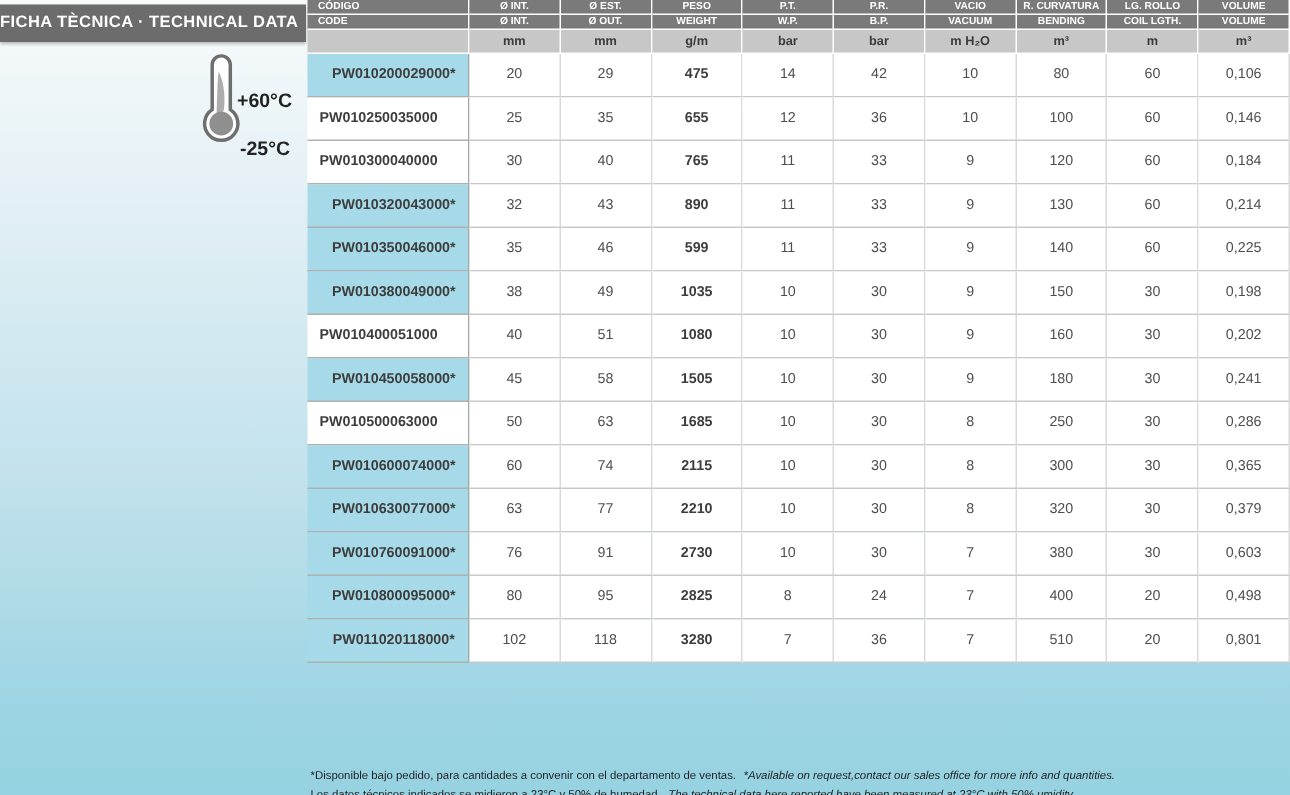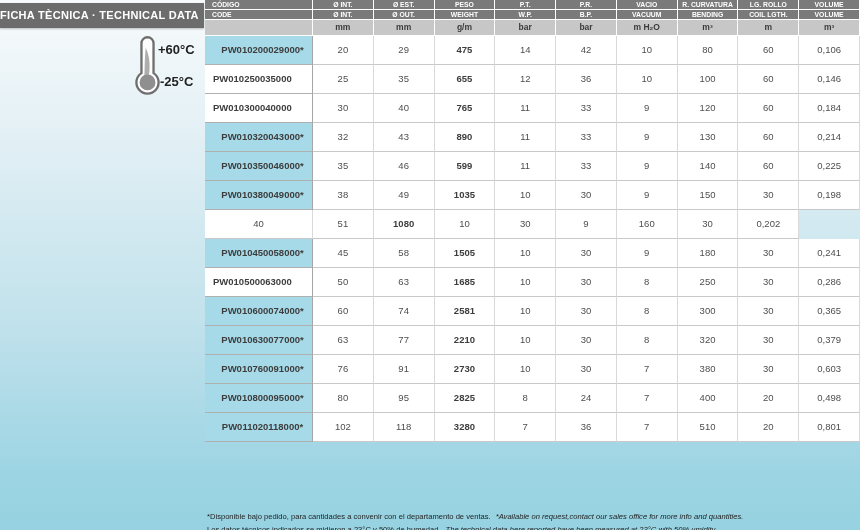--- a/index.html
+++ b/index.html
@@ -8,21 +8,21 @@
     font-family:"Liberation Sans","DejaVu Sans",sans-serif;
     background:linear-gradient(180deg,#f8fbfc 0%,#e3f0f5 25%,#c2e2ec 60%,#9cd4e3 90%,#96d2e1 100%);
   }
   .title-bar{
     position:absolute;left:0;top:3px;width:204px;height:25px;
     background:#6c6c6c;color:#fff;font-weight:bold;font-size:11px;
     line-height:25px;text-align:left;letter-spacing:.3px;white-space:nowrap;
     box-shadow:0 1px 2px rgba(0,0,0,.25);
   }
   .thermo{position:absolute;left:133px;top:36px;width:29px;height:60px;}
-  .temp{position:absolute;font-weight:bold;font-size:13px;color:#222;white-space:nowrap;}
+  .temp{position:absolute;font-weight:bold;font-size:13px;color:#222;white-space:nowrap;margin-top:17px;}
   .temp-max{left:158px;top:42px;}
   .temp-min{left:160px;top:74px;}
   .dtable{position:absolute;left:205px;top:0;width:655px;}
   .thead-row,.unit-row,.trow{display:grid;grid-template-columns:108px repeat(9,1fr);}
   .hcell{
     background:#7a7a7a;color:#fff;font-weight:bold;font-size:6.8px;
     text-align:center;height:9px;line-height:9px;
     border-right:1px solid #fff;border-bottom:1px solid #fff;
     white-space:nowrap;overflow:hidden;
   }
@@ -169,20 +169,21 @@
         <div class="cell">49</div>
         <div class="cell bold">1035</div>
         <div class="cell">10</div>
         <div class="cell">30</div>
         <div class="cell">9</div>
         <div class="cell">150</div>
         <div class="cell">30</div>
         <div class="cell">0,198</div>
       </div>
       <div class="trow">
+        <div class="cell code">PW010400051000</div>
         <div class="cell">40</div>
         <div class="cell">51</div>
         <div class="cell bold">1080</div>
         <div class="cell">10</div>
         <div class="cell">30</div>
         <div class="cell">9</div>
         <div class="cell">160</div>
         <div class="cell">30</div>
         <div class="cell">0,202</div>
       </div>
@@ -207,21 +208,21 @@
         <div class="cell">30</div>
         <div class="cell">8</div>
         <div class="cell">250</div>
         <div class="cell">30</div>
         <div class="cell">0,286</div>
       </div>
       <div class="trow">
         <div class="cell code hl">PW010600074000*</div>
         <div class="cell">60</div>
         <div class="cell">74</div>
-        <div class="cell bold">2581</div>
+        <div class="cell bold">2115</div>
         <div class="cell">10</div>
         <div class="cell">30</div>
         <div class="cell">8</div>
         <div class="cell">300</div>
         <div class="cell">30</div>
         <div class="cell">0,365</div>
       </div>
       <div class="trow">
         <div class="cell code hl">PW010630077000*</div>
         <div class="cell">63</div>

